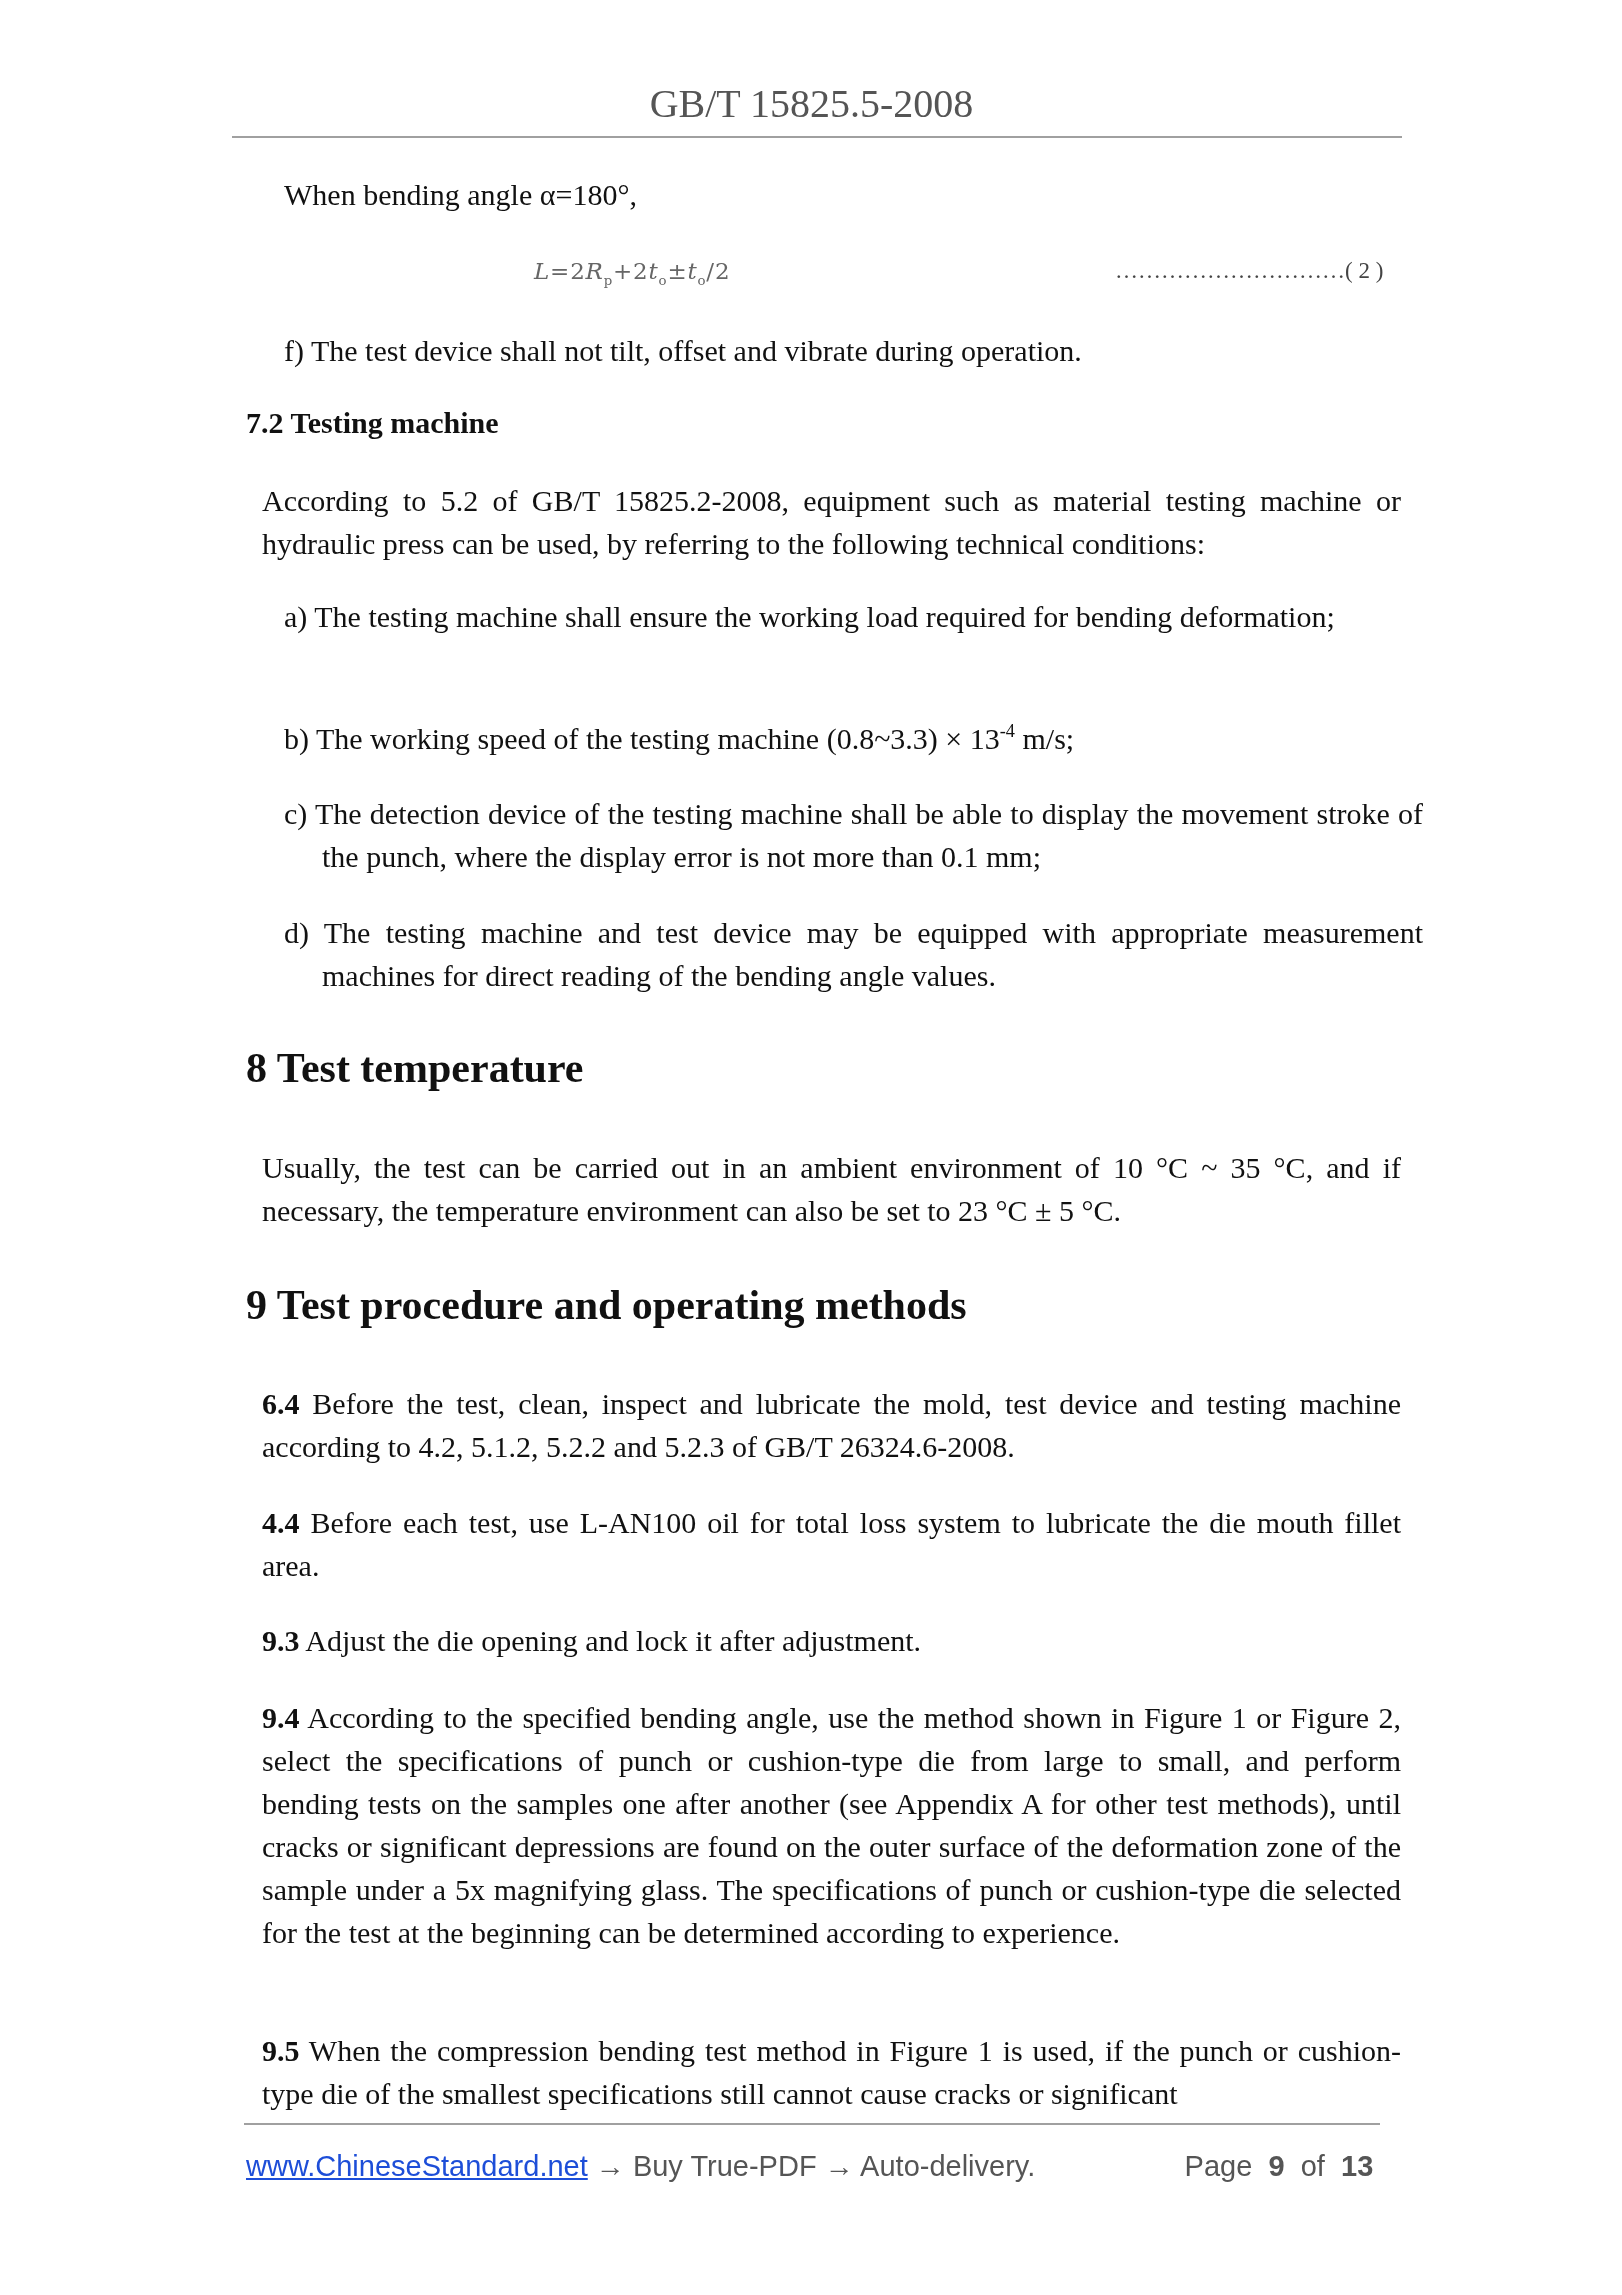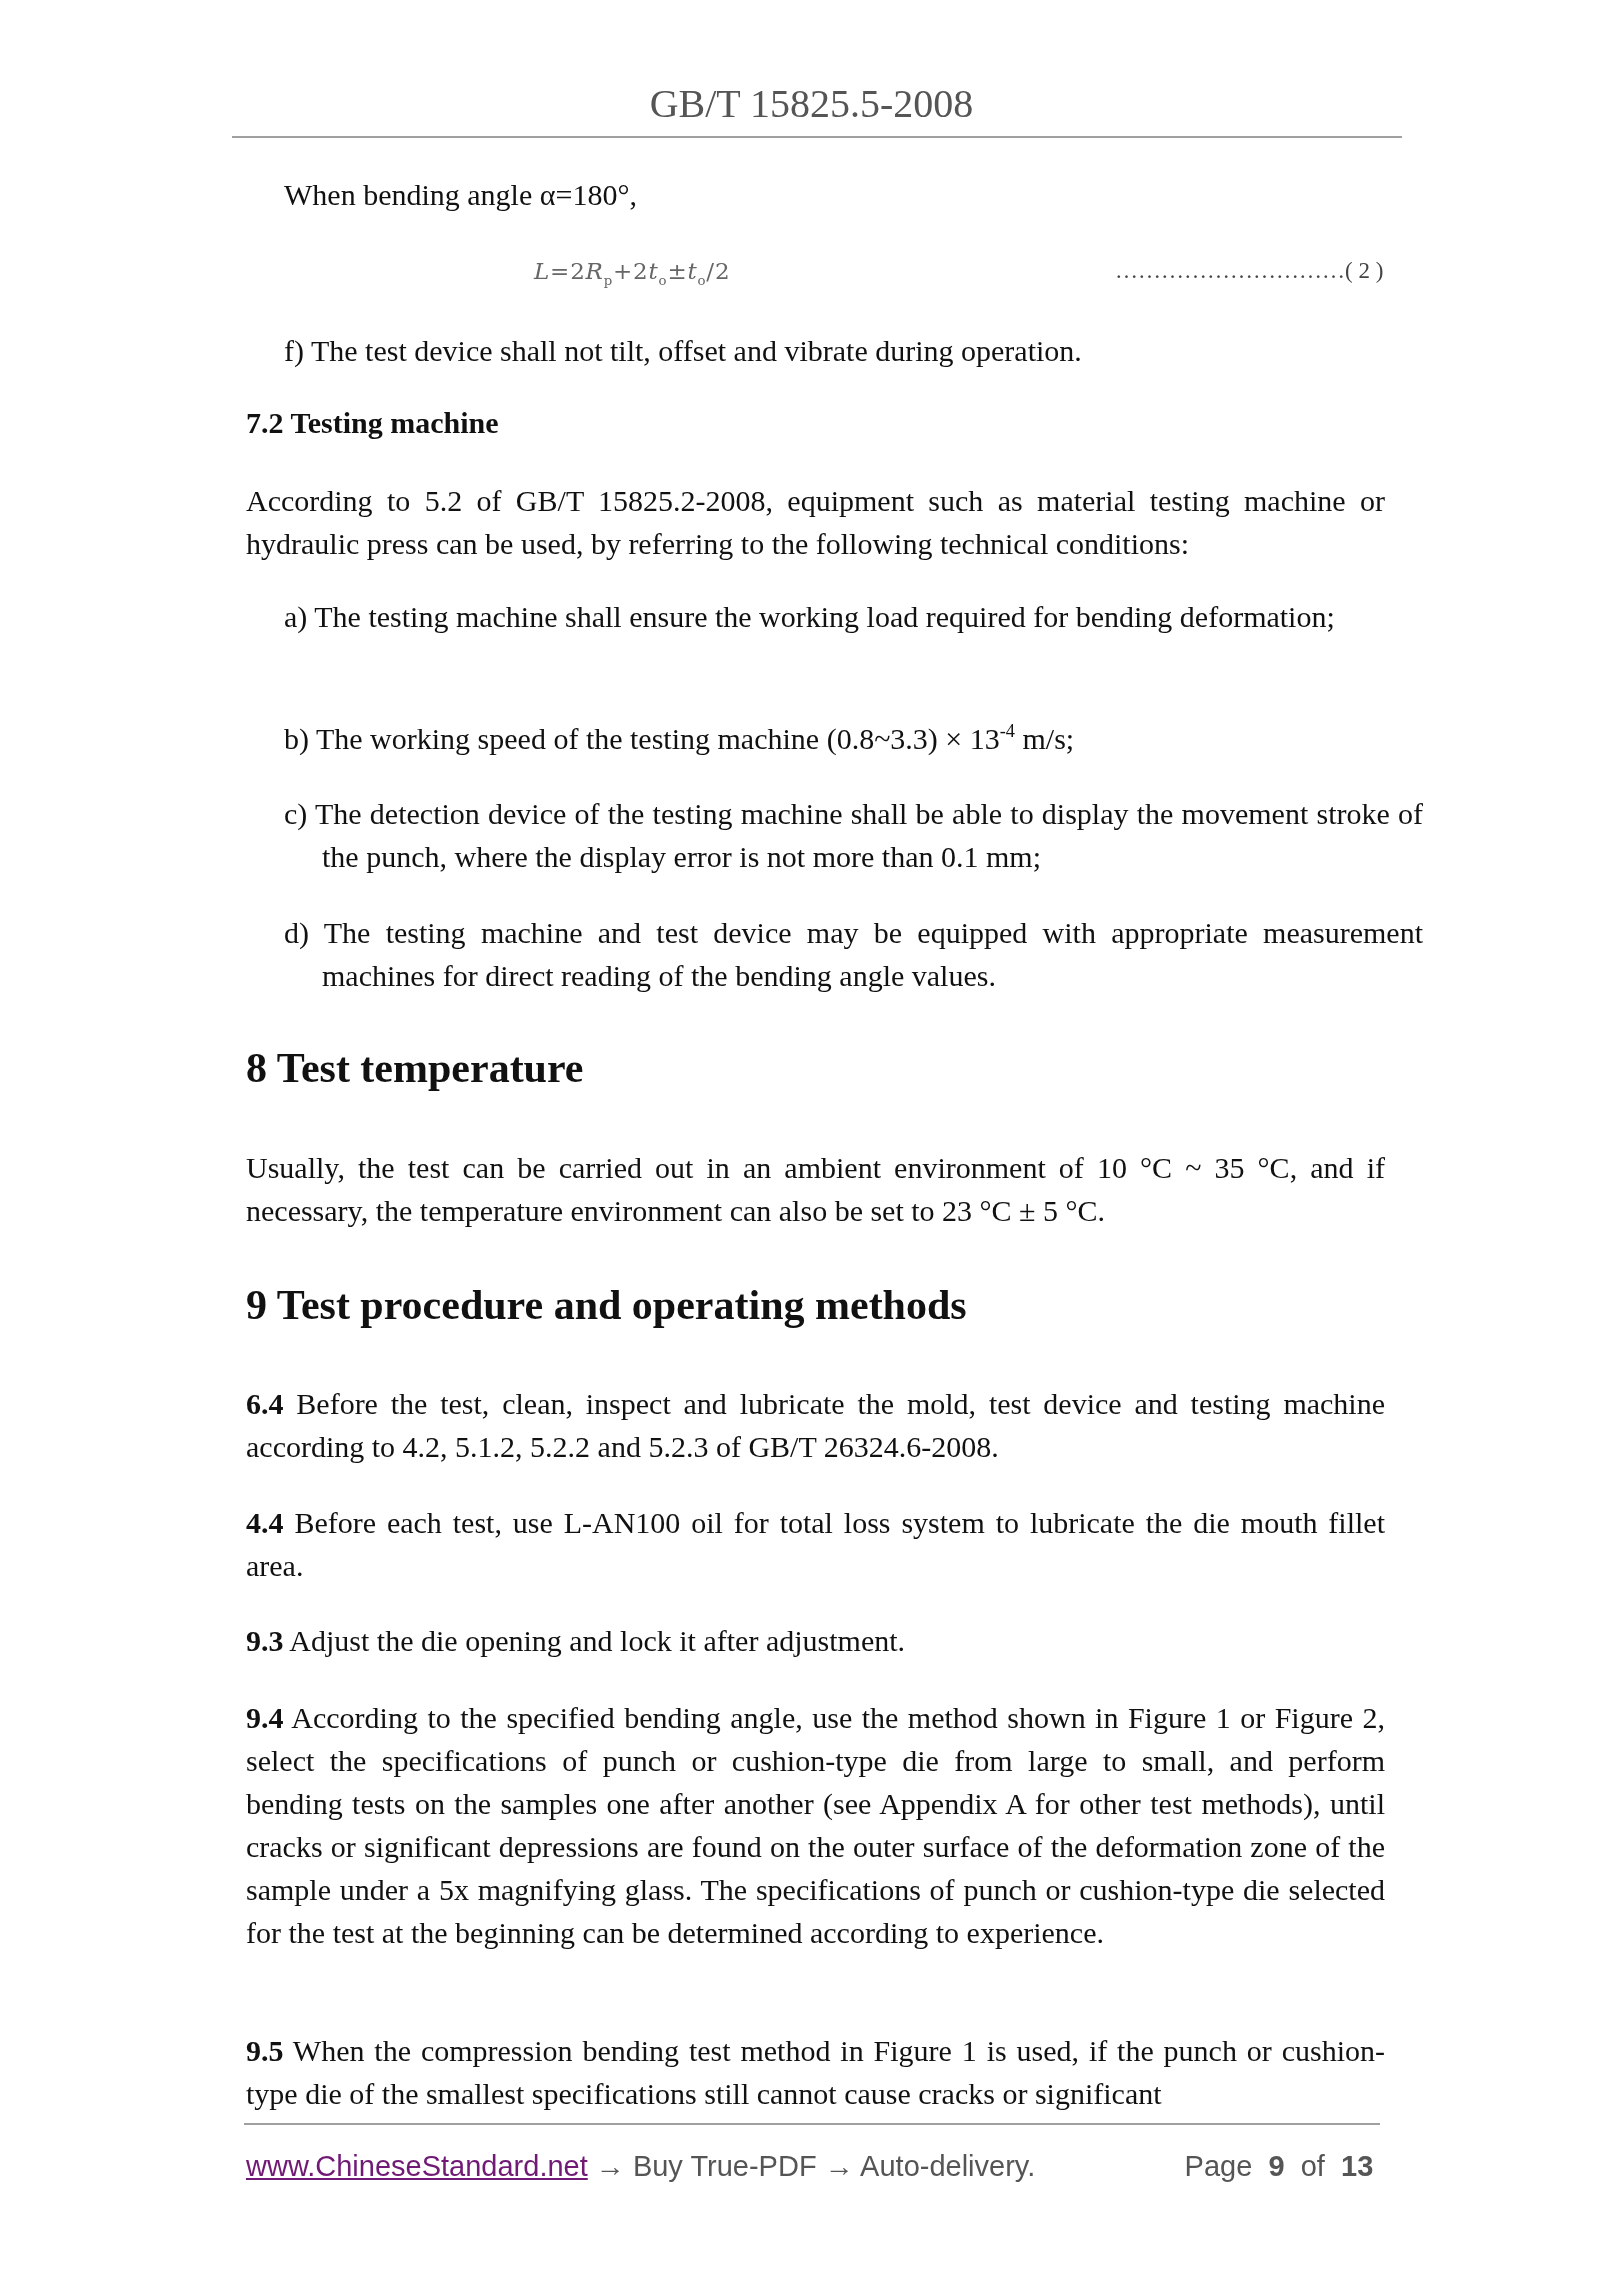--- a/index.html
+++ b/index.html
@@ -5,38 +5,38 @@
   html, body { margin: 0; padding: 0; background: #ffffff; }
   body { width: 1623px; height: 2295px; position: relative; overflow: hidden;
          font-family: "Liberation Serif", "DejaVu Serif", serif; color: #111; }
   .page { position: absolute; left: 0; top: 0; width: 1623px; height: 2295px; }
 
   .running-header { position: absolute; left: 0; width: 1623px; top: 80px; text-align: center;
                     font-size: 40px; color: #555; }
   .header-rule { position: absolute; left: 232px; width: 1170px; top: 136px; height: 1.7px; background: #a0a0a0; }
 
   .content { position: absolute; left: 246px; width: 1139px; top: 0; }
-  .p { position: absolute; left: 0; width: 1139px; font-size: 30px; line-height: 43px; text-align: justify; }
+  .p { position: absolute; left: 16px; width: 1139px; font-size: 30px; line-height: 43px; text-align: justify; }
   .p.indent { left: 38px; width: 1101px; font-family: Liberation Serif, serif; }
   .hang { padding-left: 38px; text-indent: -38px; }
   .h2 { position: absolute; left: 0; font-size: 30px; font-weight: bold; }
   .h1 { position: absolute; left: 0; font-size: 42px; font-weight: bold; }
   b.num { font-weight: bold; }
   sup { font-size: 18.3px; line-height: 0; vertical-align: 11.7px; }
 
   .formula-row { position: absolute; left: 0; width: 1139px; top: 258px; height: 33px; }
   .formula { position: absolute; left: 288px; top: 0; font-size: 23px; color: #666;
              font-family: "DejaVu Serif", serif; font-style: italic; letter-spacing: 0.8px; }
   .formula sub { font-size: 13.3px; font-style: normal; }
   .eq-leader { position: absolute; right: 1.7px; top: 0; font-size: 23px; color: #444; }
 
   .footer-rule { position: absolute; left: 244px; width: 1136px; top: 2123px; height: 1.7px; background: #a0a0a0; }
   .footer { position: absolute; left: 246px; width: 1134px; top: 2150px; font-family: "Liberation Sans", "DejaVu Sans", sans-serif;
             font-size: 29px; color: #555; }
-  .footer a { color: #701a75; text-decoration: underline; }
+  .footer a { color: #1d4ed8; text-decoration: underline; }
   .footer .pageinfo { position: absolute; right: 6.7px; top: 0; }
   .footer .pageinfo b { color: #555; }
 </style>
 </head>
 <body>
 
 <div class="page">
 
   <div class="running-header">GB/T 15825.5-2008</div>
   <div class="header-rule"></div>

